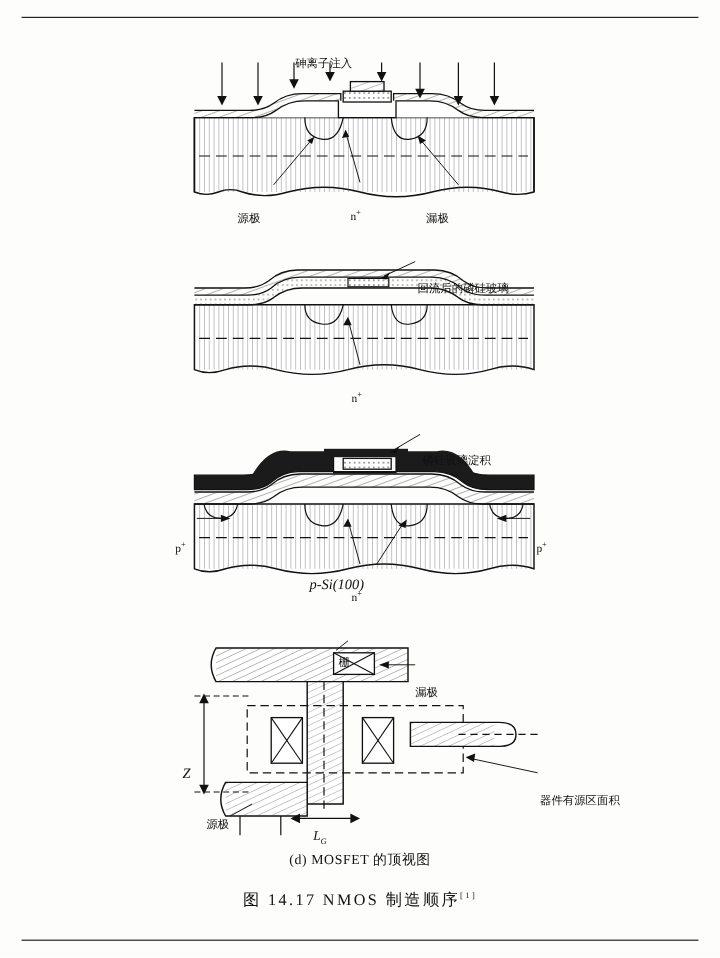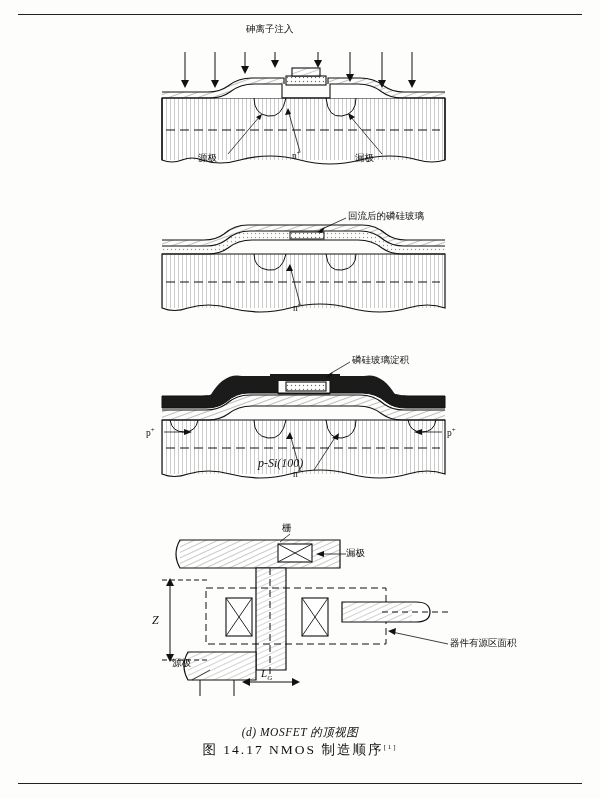--- a/index.html
+++ b/index.html
@@ -46,20 +46,21 @@
     text-align: center;
     font-size: 13.5px;
     letter-spacing: 2px;
     color: #111;
   }
   .lbl {
     position: absolute;
     font-size: 9.5px;
     white-space: nowrap;
     color: #111;
+    margin-top: 24px;
   }
   .panel { position: absolute; }
   svg { display: block; overflow: visible; }
   .sup { font-size: 7px; vertical-align: super; }
 </style>
 </head>
 <body>
 
 <div id="page">
 
@@ -293,19 +294,19 @@
     <div class="lbl" style="left:152px; top:2px;">栅</div>
     <div class="lbl" style="left:216px; top:27px;">漏极</div>
     <div class="lbl" style="left:42px; top:137px;">源极</div>
     <div class="lbl" style="left:320px; top:117px;">器件有源区面积</div>
     <div class="lbl" style="left:22px; top:93px; font-size:12px; font-style:italic;">Z</div>
     <div class="lbl" style="left:131px; top:147px; font-style:italic; font-size:11px;">
       <span>L</span><span style="font-size:7px; vertical-align:sub;">G</span>
     </div>
   </div>
 
-  <div class="cap" style="top:725px;font-style:italic;">(d) MOSFET 的顶视图</div>
+  <div class="cap" style="top:709px;">(d) MOSFET 的顶视图</div>
 
   <div class="fig-title" style="top:741px;">
     <span>图 14.17   NMOS 制造顺序</span><span class="sup">[1]</span>
   </div>
 
 </div>
 
 </body></html>

